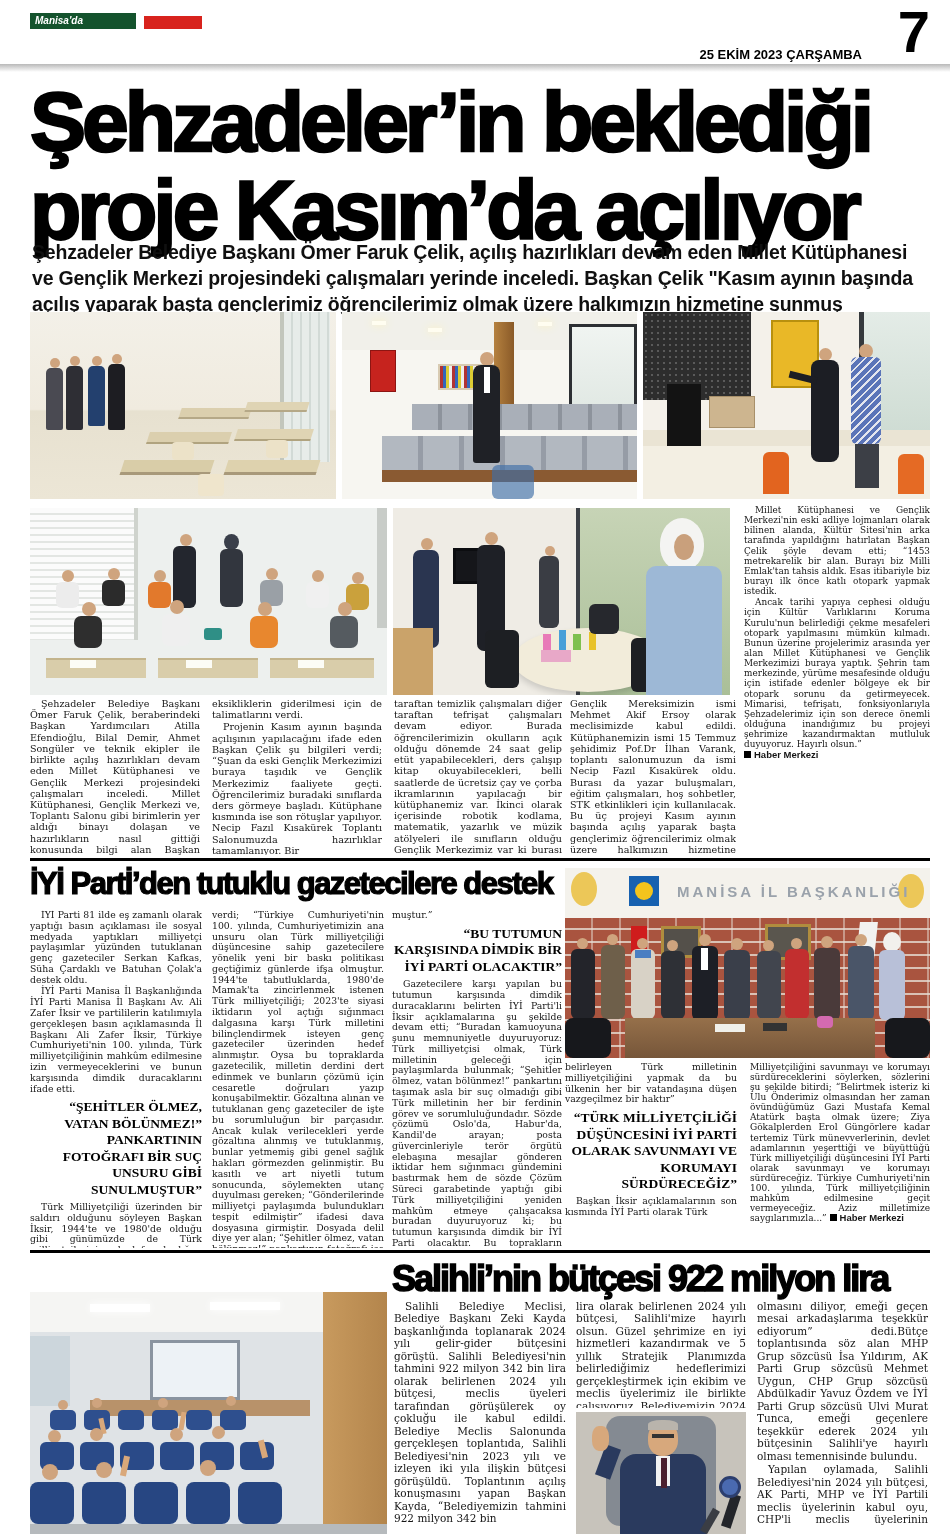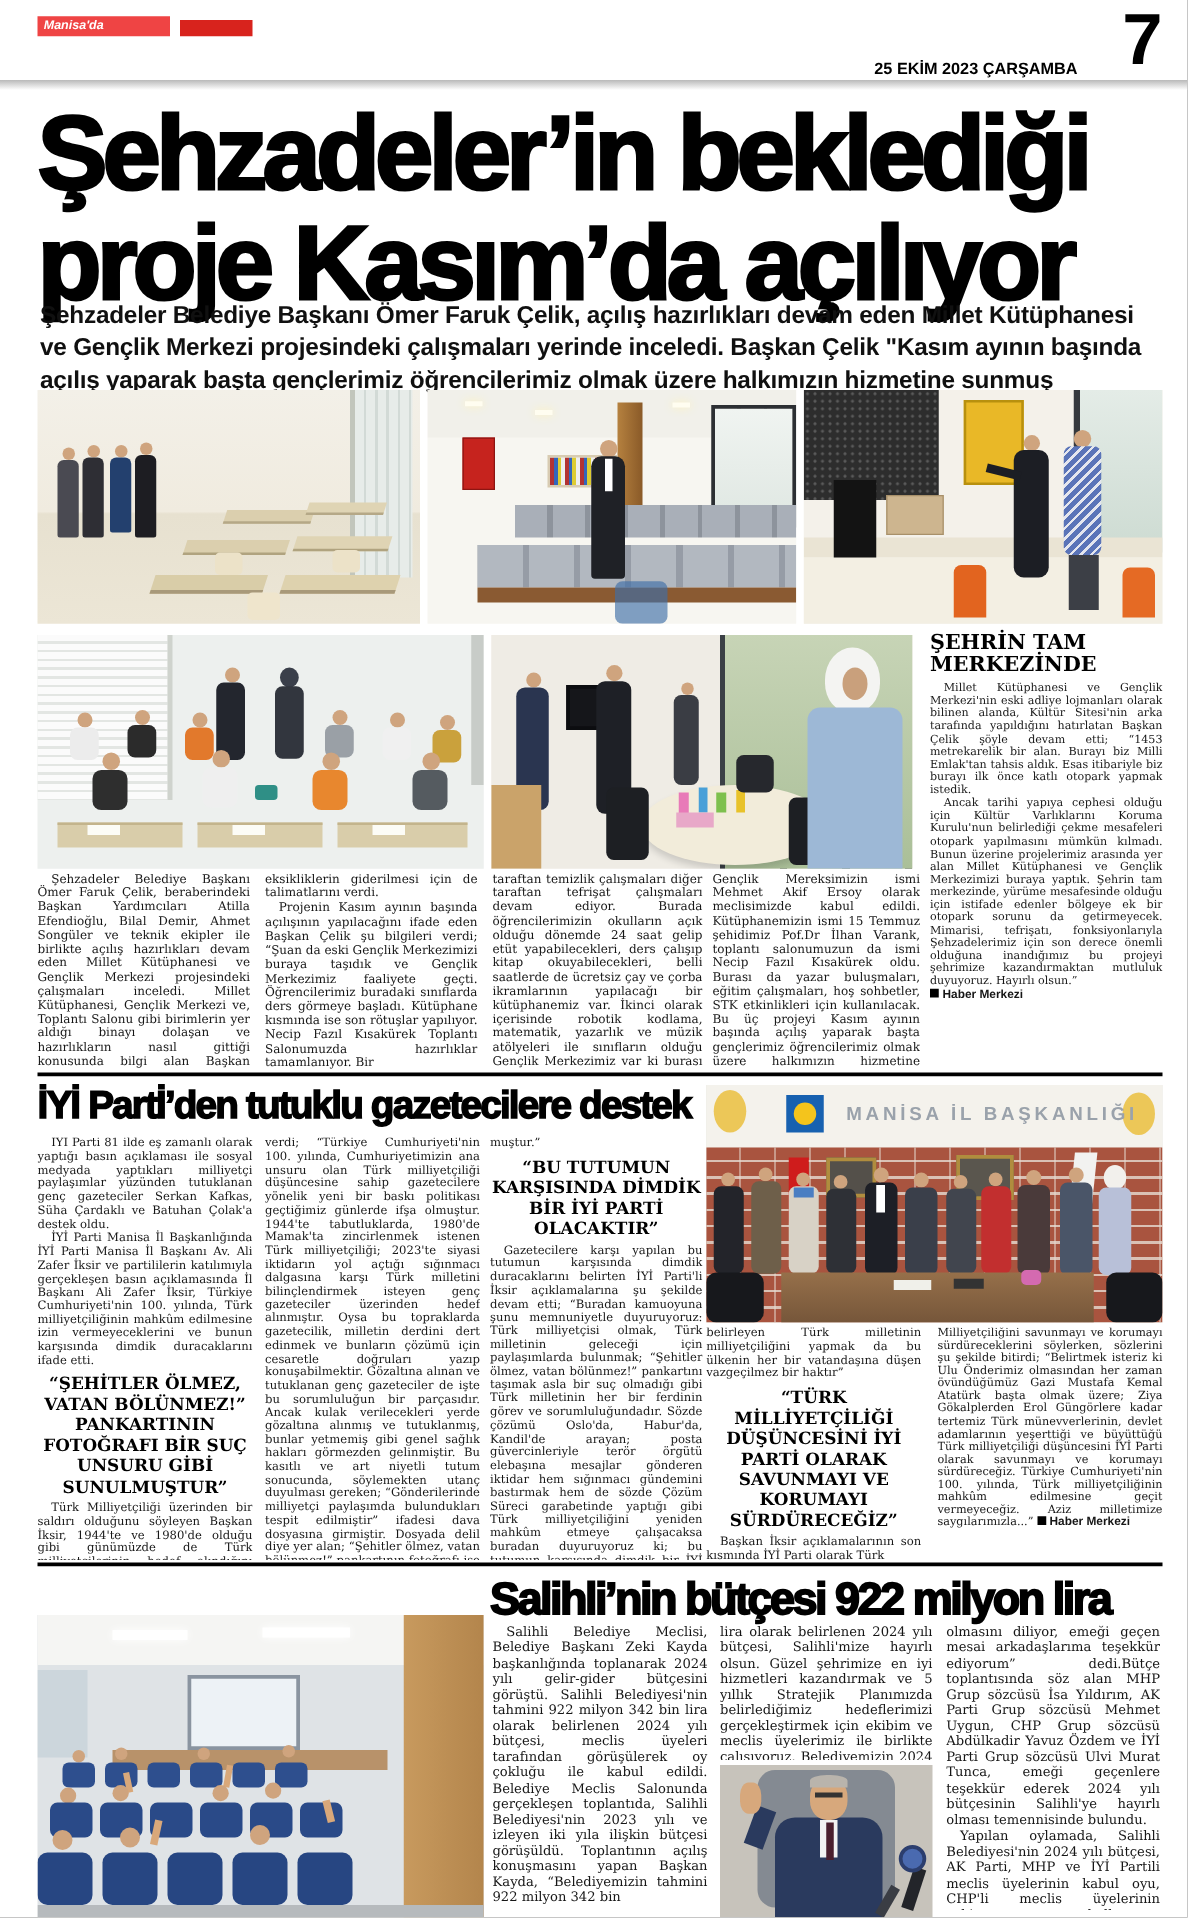--- a/index.html
+++ b/index.html
@@ -3,21 +3,21 @@
 <meta charset="utf-8">
 <style>
   html,body{margin:0;padding:0;background:#9a9a9a;}
   .page{position:relative;width:950px;height:1534px;margin:0 auto;background:#ffffff;overflow:hidden;
         font-family:"DejaVu Serif","Liberation Serif",serif;color:#111;}
   .ab{position:absolute;display:block;}
   i.ab{font-style:normal;}
 
   
   .logo{left:30px;top:13px;width:172px;height:51px;}
-  .logo-red{left:0;top:0;width:106px;height:16px;background:#ef4444;}
+  .logo-red{left:0;top:0;width:106px;height:16px;background:#14532d;}
   .logo-red span{display:block;color:#fff;font-family:"Liberation Sans",sans-serif;font-style:italic;
         font-weight:bold;font-size:10px;line-height:16px;padding-left:5px;}
   .logo-chip{right:0;top:3px;width:58px;height:13px;background:#d8231d;}
   .logo-blue{left:0;top:16px;right:0;bottom:0;background:#1d58c2;}
   .logo-blue span{display:block;color:#fff;font-family:"Liberation Sans",sans-serif;font-weight:bold;
         font-size:29px;line-height:33px;letter-spacing:-1px;padding-left:5px;-webkit-text-stroke:.6px #fff;}
   .section-title{left:0;right:0;top:24px;text-align:center;font-weight:bold;font-size:31px;
         letter-spacing:2px;color:#000;}
   .date-line{right:88px;top:47px;font-family:"Liberation Sans",sans-serif;font-weight:bold;font-size:13px;color:#000;}
   .page-num{right:20px;top:2px;font-family:"Liberation Sans",sans-serif;font-weight:bold;font-size:58px;line-height:60px;color:#000;}
@@ -36,21 +36,21 @@
 
   
   .col{overflow:hidden;text-align:justify;color:#161616;}
   .col p{margin:0 0 1px 0;}
   .ind{text-indent:11px;}
   .lead-col{top:698px;height:157px;font-size:9.6px;line-height:1.17;}
   .sidebar{left:744px;top:505px;width:186px;height:350px;}
   .sidebar h3{margin:0 0 4px 0;font-size:16.5px;line-height:1.12;font-weight:bold;color:#000;}
   .sidebar .col{font-size:8.9px;line-height:1.14;}
   .iyi-col{font-size:9.3px;line-height:1.16;}
-  .subhead{font-weight:bold;font-size:12.6px;line-height:1.22;margin:5px 0 4px 0 !important;text-align:center;color:#000;}
+  .subhead{font-weight:bold;font-size:12.6px;line-height:1.22;margin:5px 0 4px 0 !important;text-align:right;color:#000;font-family:Liberation Serif, serif;}
   .subhead.big{font-size:13.5px;}
   .sal-col{font-size:10.5px;line-height:1.19;}
   .byline{font-family:"Liberation Sans",sans-serif;font-weight:bold;font-size:9.5px;white-space:nowrap;}
   .sq{display:inline-block;width:7px;height:7px;background:#000;margin-right:3px;}
 
   .rule{background:#000;height:3px;}
 
   
   .head-c{border-radius:50%;background:#cfa47e;}
   .banner-txt{font-family:"Liberation Sans",sans-serif;font-weight:bold;color:#9aa2ab;letter-spacing:3px;font-size:15px;}
@@ -186,21 +186,20 @@
     <i class="ab" style="left:148px;top:142px;width:30px;height:12px;background:#e8a8c8;"></i>
     <i class="ab" style="left:92px;top:122px;width:34px;height:58px;background:#1d1f23;border-radius:6px;"></i>
     <i class="ab" style="left:238px;top:130px;width:34px;height:54px;background:#1d1f23;border-radius:6px;"></i>
     <i class="ab" style="left:196px;top:96px;width:30px;height:30px;background:#26282d;border-radius:6px;"></i>
     <i class="ab" style="right:26px;top:10px;width:44px;height:52px;background:#f4f4f2;border-radius:50% 50% 45% 45%;"></i>
     <i class="ab" style="right:36px;top:26px;width:20px;height:26px;background:#c9a07c;border-radius:50%;"></i>
     <i class="ab" style="right:8px;top:58px;width:76px;height:129px;background:#9db8d6;border-radius:10px 10px 0 0;"></i>
   </div>
 
   <div class="ab sidebar">
-    <h3>ŞEHRİN TAM MERKEZİNDE</h3>
     <div class="col" style="height:296px;">
       <p class="ind">Millet Kütüphanesi ve Gençlik Merkezi'nin eski adliye lojmanları olarak bilinen alanda, Kültür Sitesi'nin arka tarafında yapıldığını hatırlatan Başkan Çelik şöyle devam etti; “1453 metrekarelik bir alan. Burayı biz Milli Emlak'tan tahsis aldık. Esas itibariyle biz burayı ilk önce katlı otopark yapmak istedik.</p>
       <p class="ind">Ancak tarihi yapıya cephesi olduğu için Kültür Varlıklarını Koruma Kurulu'nun belirlediği çekme mesafeleri otopark yapılmasını mümkün kılmadı. Bunun üzerine projelerimiz arasında yer alan Millet Kütüphanesi ve Gençlik Merkezimizi buraya yaptık. Şehrin tam merkezinde, yürüme mesafesinde olduğu için istifade edenler bölgeye ek bir otopark sorunu da getirmeyecek. Mimarisi, tefrişatı, fonksiyonlarıyla Şehzadelerimiz için son derece önemli olduğuna inandığımız bu projeyi şehrimize kazandırmaktan mutluluk duyuyoruz. Hayırlı olsun.”</p>
       <p class="byline"><span class="sq"></span><span>Haber Merkezi</span></p>
     </div>
   </div>
 
   <div class="ab col lead-col" style="left:30px;width:170px;">
     <p class="ind">Şehzadeler Belediye Başkanı Ömer Faruk Çelik, beraberindeki Başkan Yardımcıları Atilla Efendioğlu, Bilal Demir, Ahmet Songüler ve teknik ekipler ile birlikte açılış hazırlıkları devam eden Millet Kütüphanesi ve Gençlik Merkezi projesindeki çalışmaları inceledi. Millet Kütüphanesi, Gençlik Merkezi ve, Toplantı Salonu gibi birimlerin yer aldığı binayı dolaşan ve hazırlıkların nasıl gittiği konusunda bilgi alan Başkan Çelik, gördüğü</p>
   </div>

